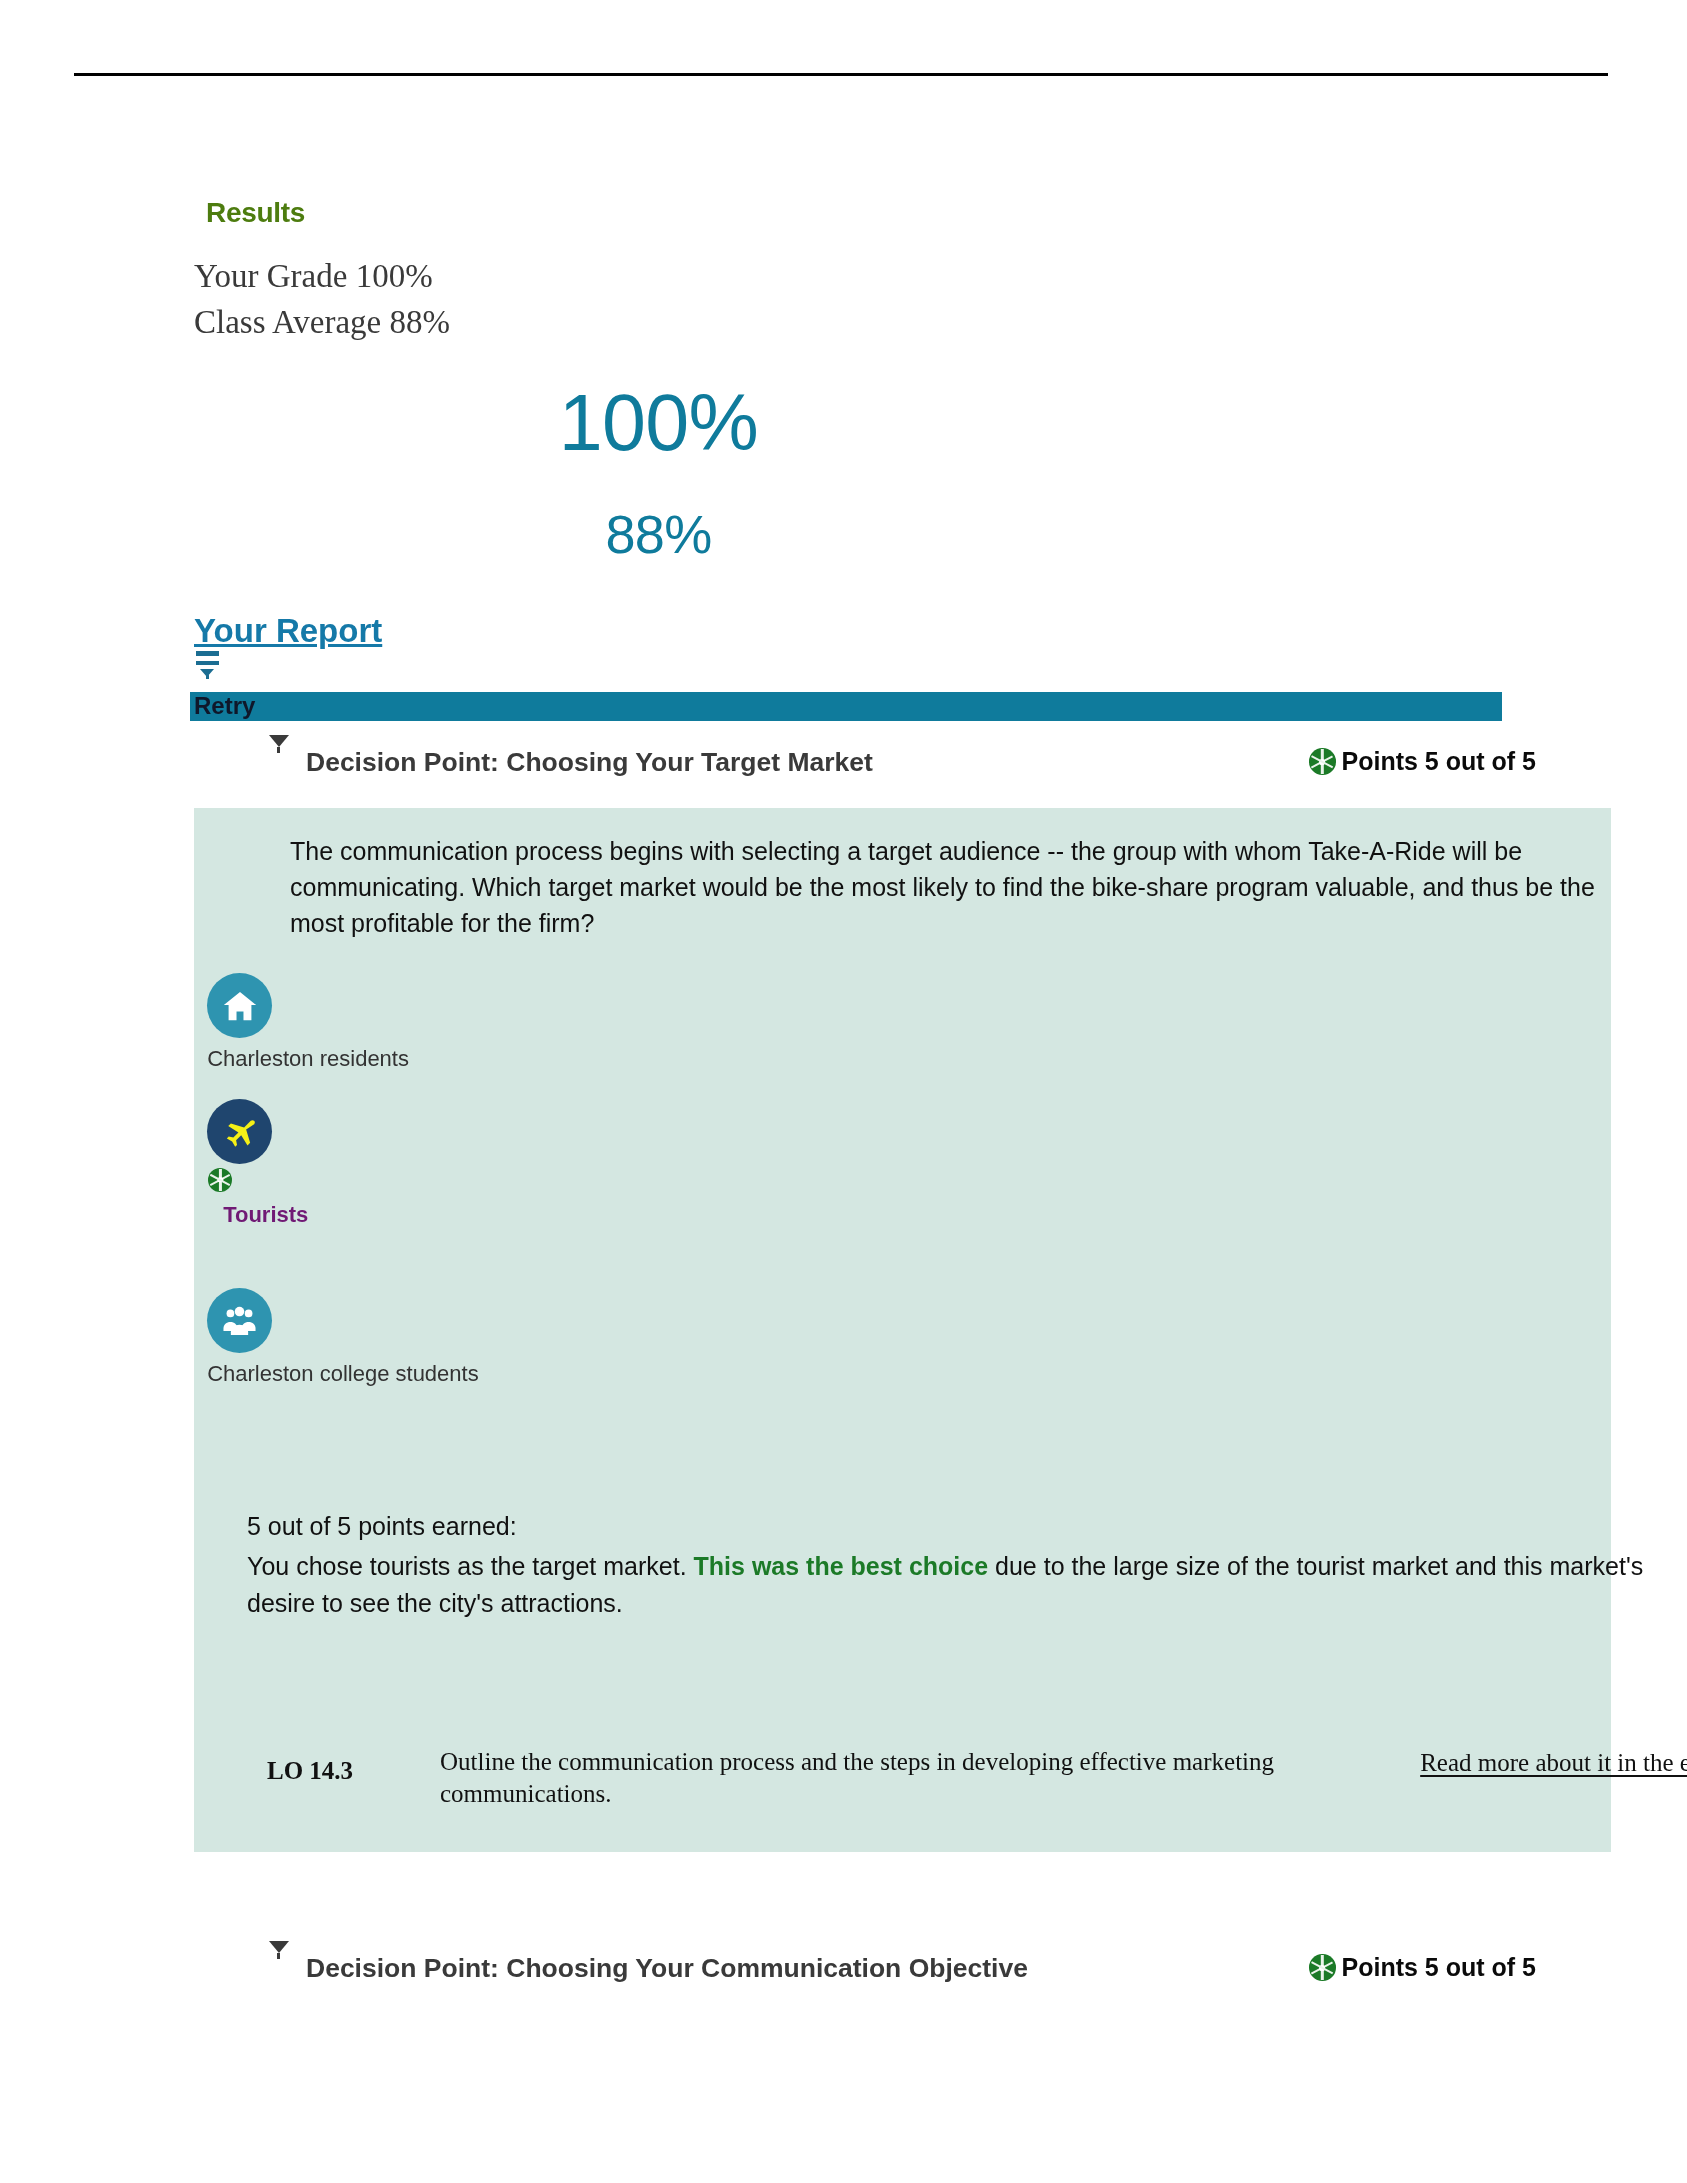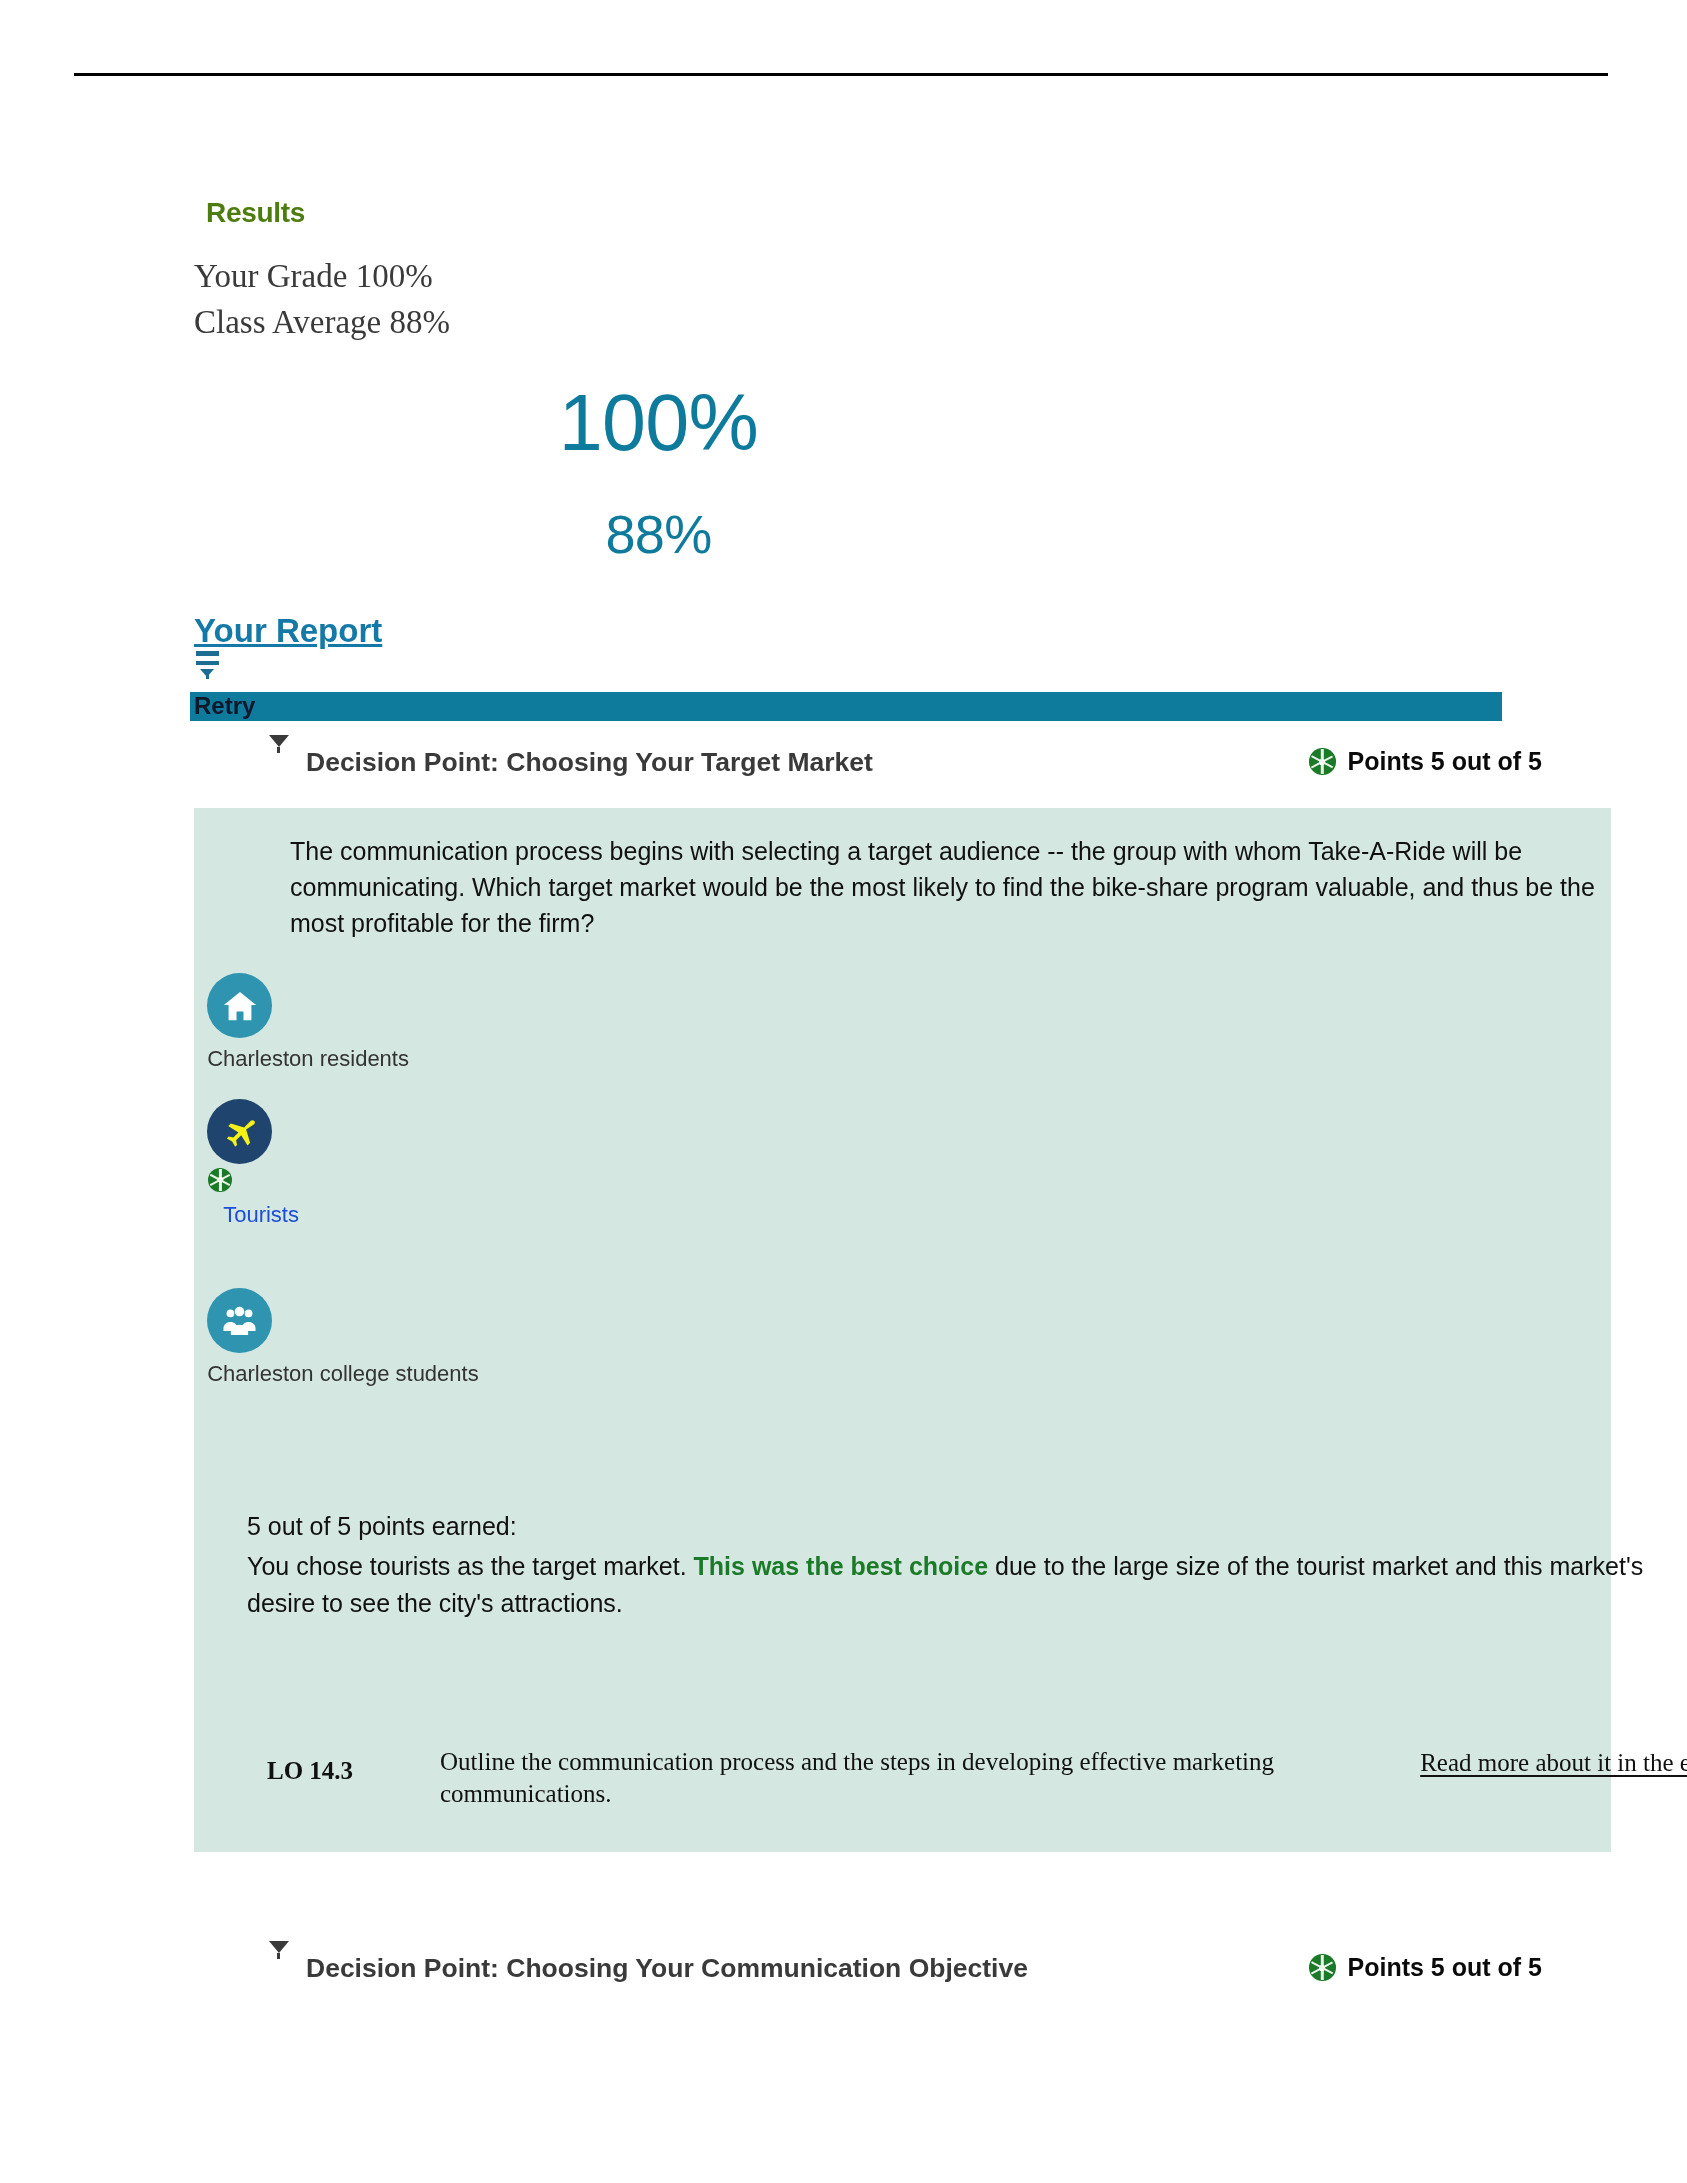--- a/index.html
+++ b/index.html
@@ -163,21 +163,21 @@
     position: absolute;
     font-size: 26.5px;
     font-weight: 700;
     color: #3a3a3a;
     white-space: nowrap;
   }
   .dp-header .points-wrap {
     position: absolute;
     display: flex;
     align-items: center;
-    gap: 12px;
+    gap: 6px;
     white-space: nowrap;
   }
   .dp-header .points-text {
     font-size: 25px;
     font-weight: 700;
     color: #0a0a0a;
   }
 
   
   .pinwheel {
@@ -260,22 +260,22 @@
     align-items: center;
     justify-content: center;
   }
   .option .opt-label {
     margin-top: 8px;
     font-size: 22px;
     color: #333333;
     white-space: nowrap;
   }
   .option .opt-label.selected {
-    font-weight: 400;
-    color: #1d4ed8;
+    font-weight: 700;
+    color: #701a75;
     margin-left: 16px;
   }
   .option .badge-row {
     margin-top: 4px;
     margin-left: 1.3px;
   }
 
   .icon-svg { display: block; }
 
   

